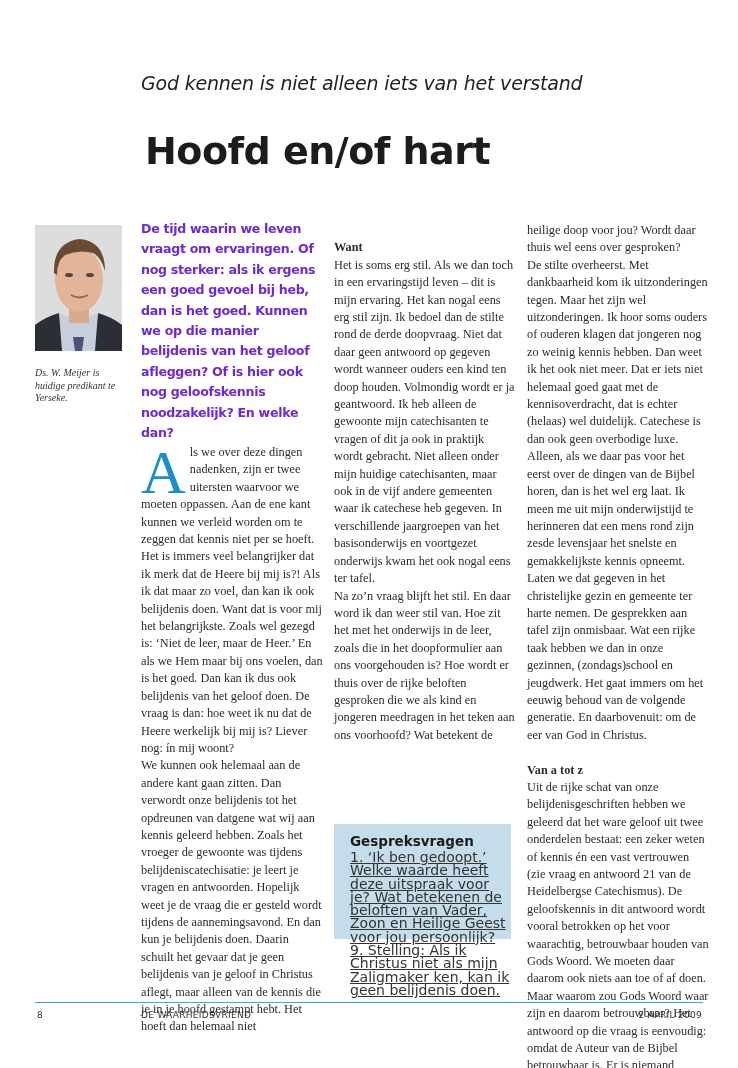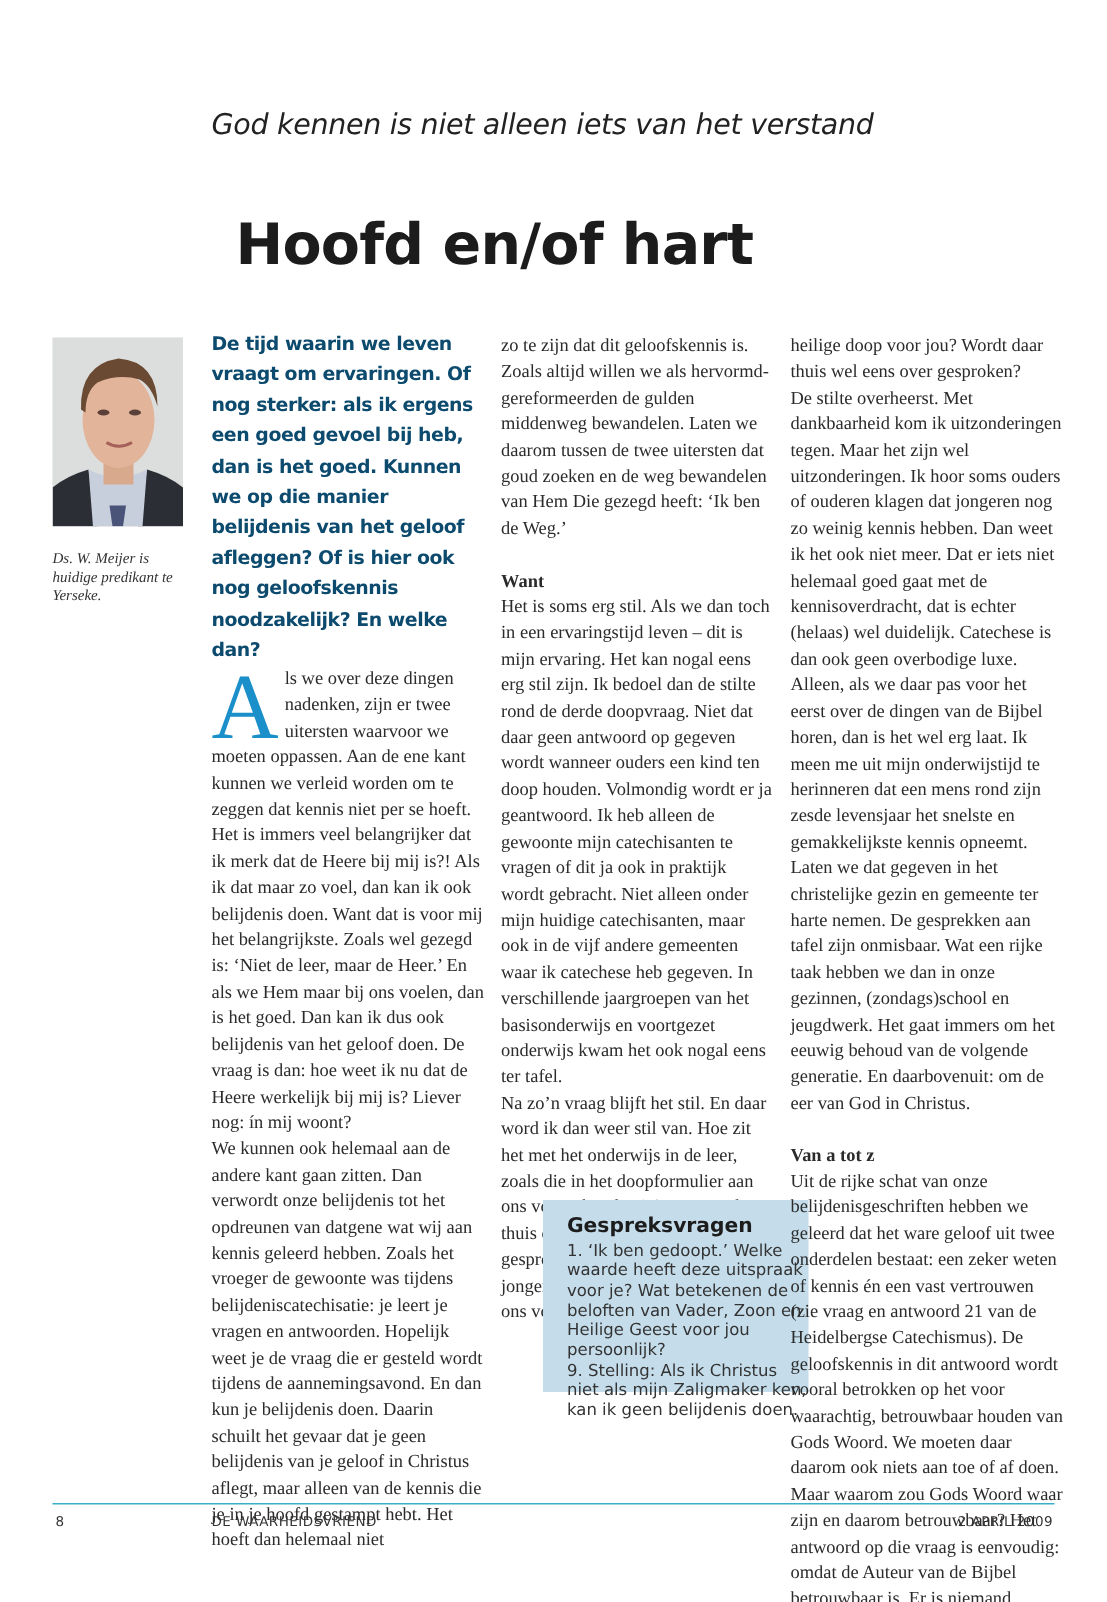--- a/index.html
+++ b/index.html
@@ -1,43 +1,43 @@
 <!DOCTYPE html>
 <html><head>
 <meta charset="utf-8">
 <style>
   html, body { margin: 0; padding: 0; background: #ffffff; }
   body { width: 738px; height: 1068px; position: relative; overflow: hidden; color: #2a2a2a; }
   .kicker { position: absolute; left: 141px; top: 72px; font-family: "DejaVu Sans", sans-serif; font-style: italic; font-size: 19px; color: #222; letter-spacing: -0.2px; white-space: nowrap; }
   .title { position: absolute; left: 141px; top: 125px; font-family: "DejaVu Sans", sans-serif; font-weight: bold; font-size: 38px; color: #1c1c1c; letter-spacing: -0.5px; white-space: nowrap; }
   .photo { position: absolute; left: 35px; top: 225px; width: 87px; height: 126px; overflow: hidden; background: #d9dcdc; }
   .caption { position: absolute; left: 35px; top: 367px; width: 95px; font-family: "Liberation Serif", serif; font-style: italic; font-size: 10px; line-height: 12.5px; color: #333; }
-  .lead { position: absolute; left: 141px; top: 219px; width: 185px; font-family: "DejaVu Sans", sans-serif; font-weight: bold; font-size: 12.6px; line-height: 20.4px; color: #0c4a6e; letter-spacing: -0.3px; }
+  .lead { position: absolute; left: 141px; top: 219px; width: 185px; font-family: "DejaVu Sans", sans-serif; font-weight: bold; font-size: 12.6px; line-height: 20.4px; color: #6d28d9; letter-spacing: -0.3px; }
   .col { position: absolute; font-family: "Liberation Serif", serif; font-size: 12.3px; line-height: 17.4px; color: #2b2b2b; }
   .col p { margin: 0; }
   .col1 { left: 141px; top: 444px; width: 182px; }
   .col2 { left: 334px; top: 222px; width: 182px; }
   .col3 { left: 527px; top: 222px; width: 182px; }
   .subhead { font-weight: bold; margin-top: 17.4px !important; }
   .dropcap { float: left; font-family: "Liberation Serif", serif; font-size: 62px; line-height: 48px; color: #1a8fc9; margin: 2px 4px 0 0; padding-top: 2px; }
-  .box { position: absolute; left: 334px; top: 800px; width: 177px; height: 128px; background: #c5dcea; padding: 0; margin-left: 28px; }
+  .box { position: absolute; left: 334px; top: 824px; width: 177px; height: 115px; background: #c5dcea; padding: 0; }
   .box-title { position: absolute; left: 16px; top: 9px; font-family: "DejaVu Sans", sans-serif; font-weight: bold; font-size: 13.5px; color: #1c1c1c; }
-  .box-text { position: absolute; left: 16px; top: 27px; width: 160px; font-family: "DejaVu Sans", sans-serif; font-size: 11px; line-height: 13.3px; color: #333; }
+  .box-text { position: absolute; left: 16px; top: 27px; width: 160px; font-family: "DejaVu Sans", sans-serif; font-size: 14px; line-height: 13.3px; color: #333; text-decoration: underline; }
   .box-text p { margin: 0; }
   .footer-rule { position: absolute; left: 35px; top: 1002px; width: 668px; height: 1px; background: #3aaec8; }
   .footer { position: absolute; top: 1010px; font-family: "DejaVu Sans", sans-serif; font-size: 9px; color: #333; letter-spacing: 0.3px; }
   .f-page { left: 37px; }
   .f-mag { left: 141px; }
   .f-date { right: 36px; }
 </style>
 </head>
 <body>
 
 <div class="kicker">God kennen is niet alleen iets van het verstand</div>
-<h1 class="title" style="margin:16px;text-align:center;">Hoofd en/of hart</h1>
+<h1 class="title" style="margin:4px;text-align:center;">Hoofd en/of hart</h1>
 
 <div class="photo">
   <svg width="87" height="126" viewBox="0 0 87 126">
     <rect width="87" height="126" fill="#dcdedd"></rect>
     <path d="M0 100 Q10 92 24 88 L30 126 L0 126 Z" fill="#2c2e35"></path>
     <path d="M87 100 Q77 92 63 88 L57 126 L87 126 Z" fill="#2c2e35"></path>
     <path d="M24 88 Q43 98 63 88 L60 126 L27 126 Z" fill="#c8cfdc"></path>
     <path d="M38 112 L49 112 L47 126 L40 126 Z" fill="#4a5478"></path>
     <rect x="34" y="80" width="20" height="18" fill="#d9a98e"></rect>
     <ellipse cx="44" cy="55" rx="24" ry="32" fill="#e2b49a"></ellipse>
@@ -50,21 +50,20 @@
 <div class="caption">Ds. W. Meijer is huidige predikant te Yerseke.</div>
 
 <div class="lead">De tijd waarin we leven vraagt om ervaringen. Of nog sterker: als ik ergens een goed gevoel bij heb, dan is het goed. Kunnen we op die manier belijdenis van het geloof afleggen? Of is hier ook nog geloofskennis noodzakelijk? En welke dan?</div>
 
 <div class="col col1">
   <p><span class="dropcap">A</span><span>ls we over deze dingen nadenken, zijn er twee uitersten waarvoor we moeten oppassen. Aan de ene kant kunnen we verleid worden om te zeggen dat kennis niet per se hoeft. Het is immers veel belangrijker dat ik merk dat de Heere bij mij is?! Als ik dat maar zo voel, dan kan ik ook belijdenis doen. Want dat is voor mij het belangrijkste. Zoals wel gezegd is: ‘Niet de leer, maar de Heer.’ En als we Hem maar bij ons voelen, dan is het goed. Dan kan ik dus ook belijdenis van het geloof doen. De vraag is dan: hoe weet ik nu dat de Heere werkelijk bij mij is? Liever nog: ín mij woont?</span></p>
   <p>We kunnen ook helemaal aan de andere kant gaan zitten. Dan verwordt onze belijdenis tot het opdreunen van datgene wat wij aan kennis geleerd hebben. Zoals het vroeger de gewoonte was tijdens belijdeniscatechisatie: je leert je vragen en antwoorden. Hopelijk weet je de vraag die er gesteld wordt tijdens de aannemingsavond. En dan kun je belijdenis doen. Daarin schuilt het gevaar dat je geen belijdenis van je geloof in Christus aflegt, maar alleen van de kennis die je in je hoofd gestampt hebt. Het hoeft dan helemaal niet</p>
 </div>
 
 <div class="col col2">
-  <p>zo te zijn dat dit geloofskennis is. Zoals altijd willen we als hervormd-gereformeerden de gulden middenweg bewandelen. Laten we daarom tussen de twee uitersten dat goud zoeken en de weg bewandelen van Hem Die gezegd heeft: ‘Ik ben de Weg.’</p>
   <p class="subhead">Want</p>
   <p>Het is soms erg stil. Als we dan toch in een ervaringstijd leven – dit is mijn ervaring. Het kan nogal eens erg stil zijn. Ik bedoel dan de stilte rond de derde doopvraag. Niet dat daar geen antwoord op gegeven wordt wanneer ouders een kind ten doop houden. Volmondig wordt er ja geantwoord. Ik heb alleen de gewoonte mijn catechisanten te vragen of dit ja ook in praktijk wordt gebracht. Niet alleen onder mijn huidige catechisanten, maar ook in de vijf andere gemeenten waar ik catechese heb gegeven. In verschillende jaargroepen van het basisonderwijs en voortgezet onderwijs kwam het ook nogal eens ter tafel.</p>
   <p>Na zo’n vraag blijft het stil. En daar word ik dan weer stil van. Hoe zit het met het onderwijs in de leer, zoals die in het doopformulier aan ons voorgehouden is? Hoe wordt er thuis over de rijke beloften gesproken die we als kind en jongeren meedragen in het teken aan ons voorhoofd? Wat betekent de</p>
 </div>
 
 <div class="box">
   <div class="box-title">Gespreksvragen</div>
   <div class="box-text">
     <p>1. ‘Ik ben gedoopt.’ Welke waarde heeft deze uitspraak voor je? Wat betekenen de beloften van Vader, Zoon en Heilige Geest voor jou persoonlijk?</p>
     <p>9. Stelling: Als ik Christus niet als mijn Zaligmaker ken, kan ik geen belijdenis doen.</p>

